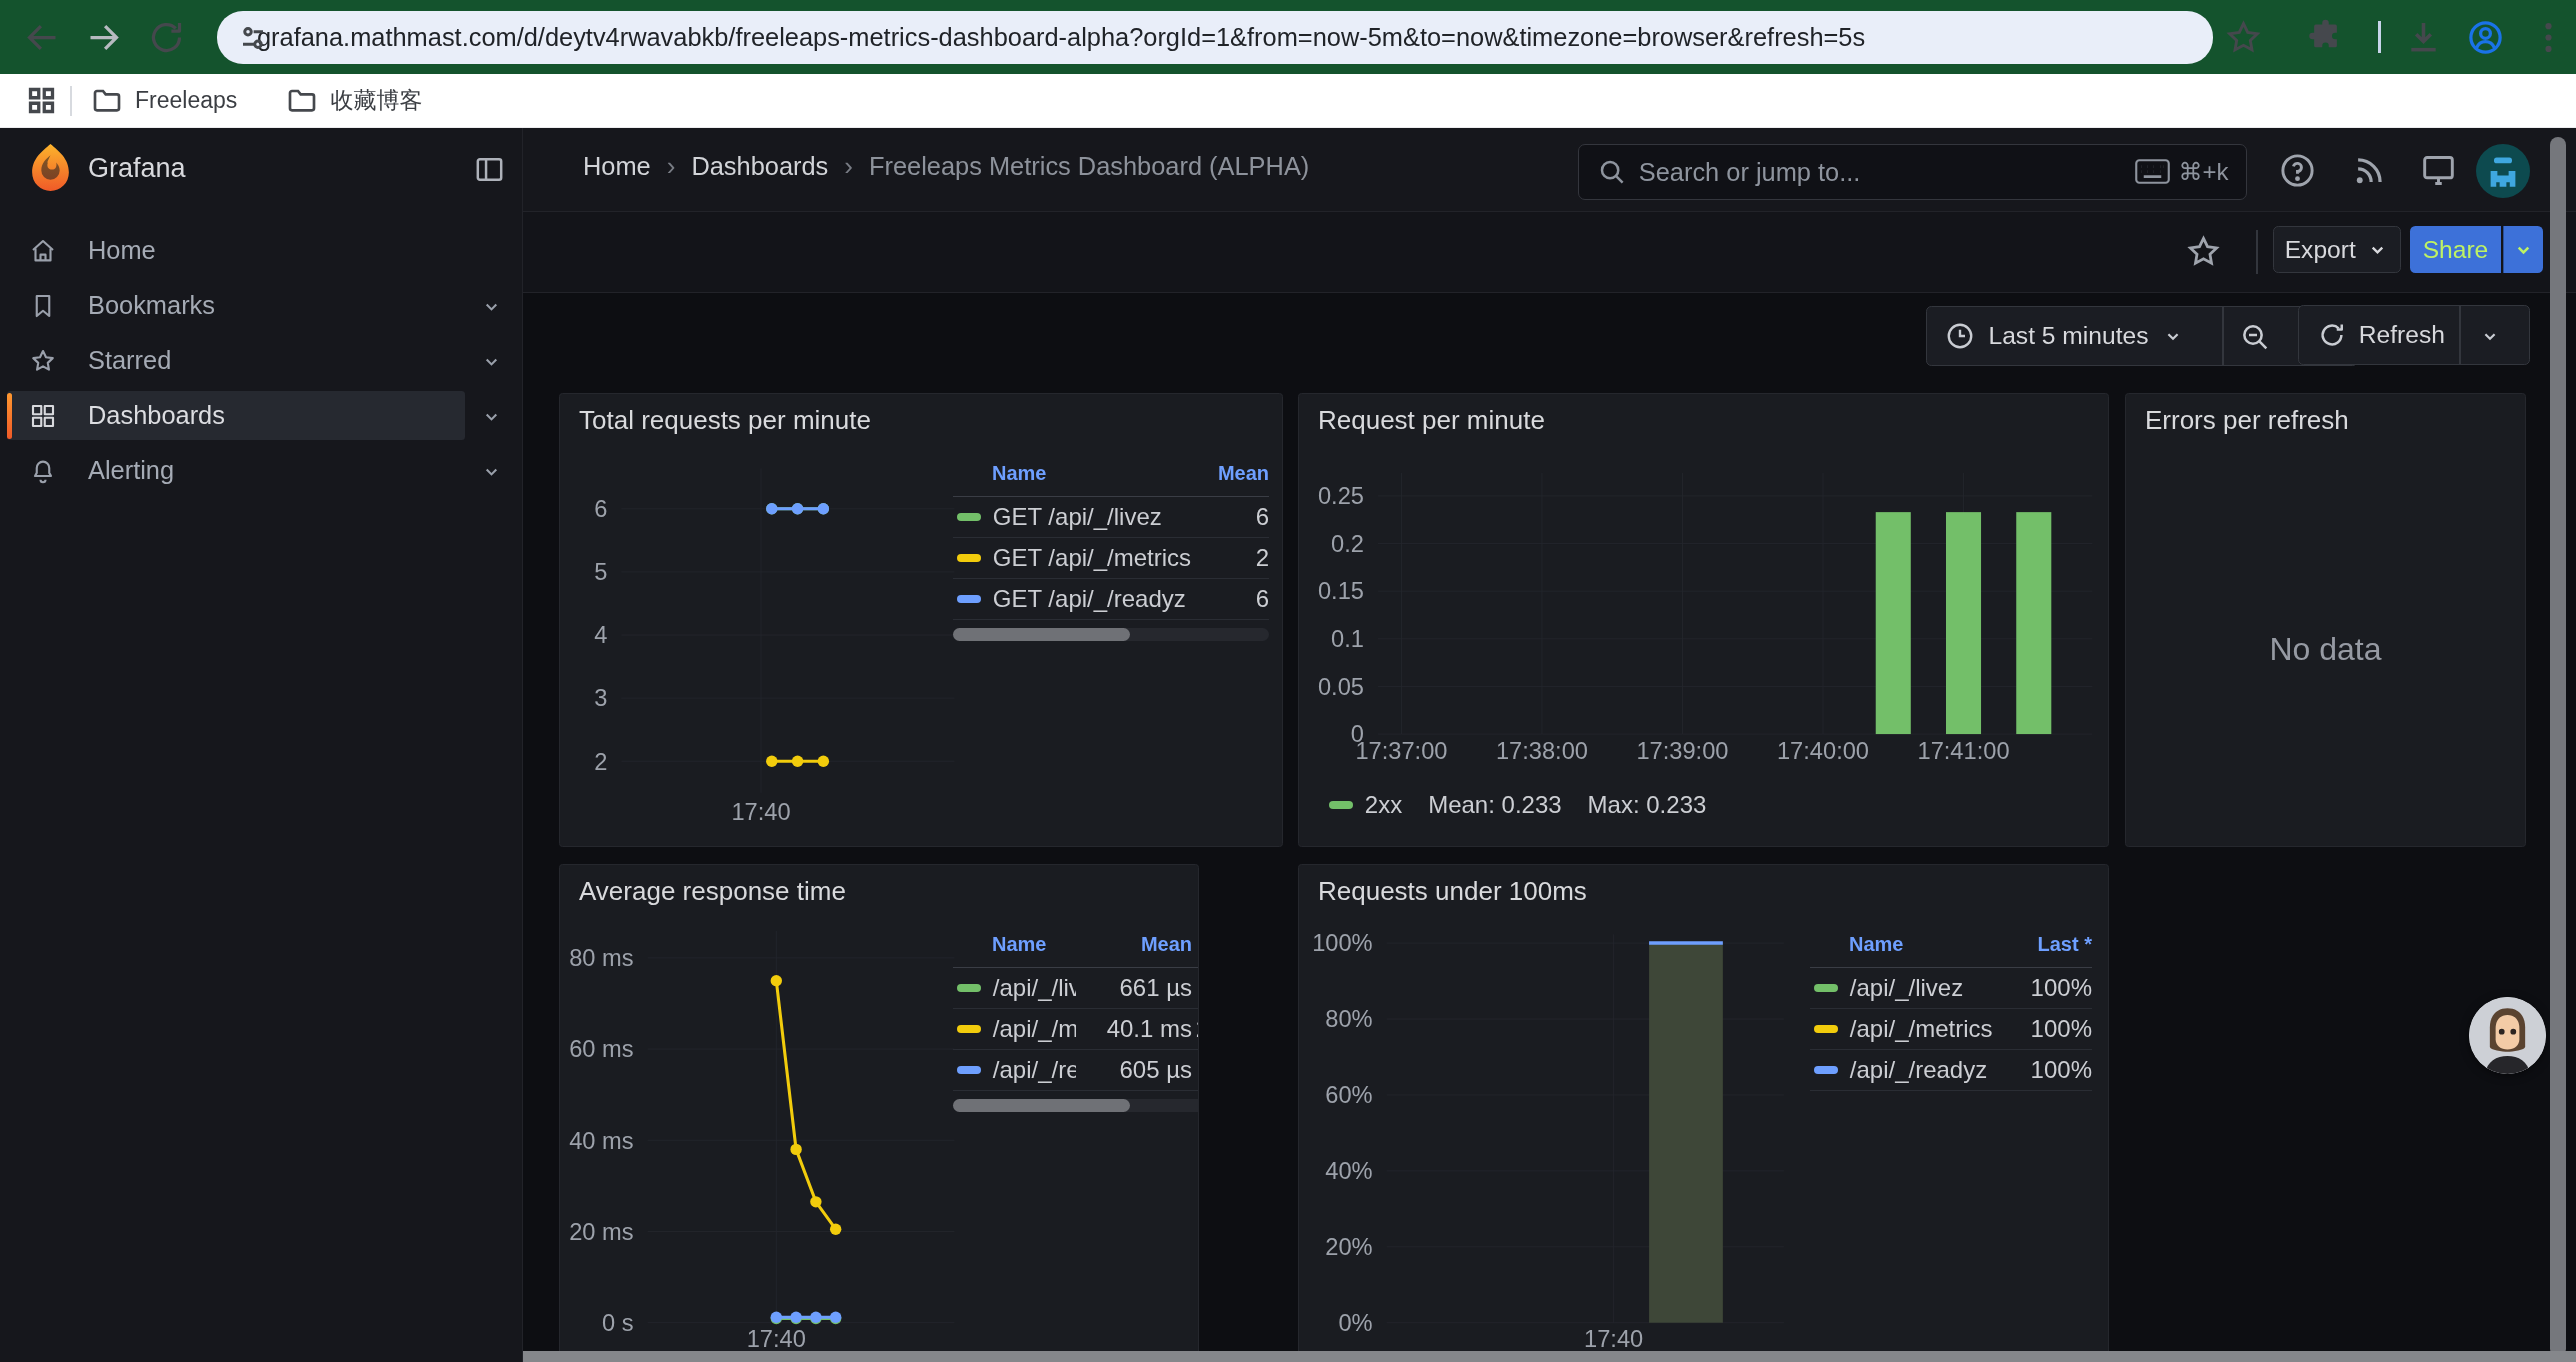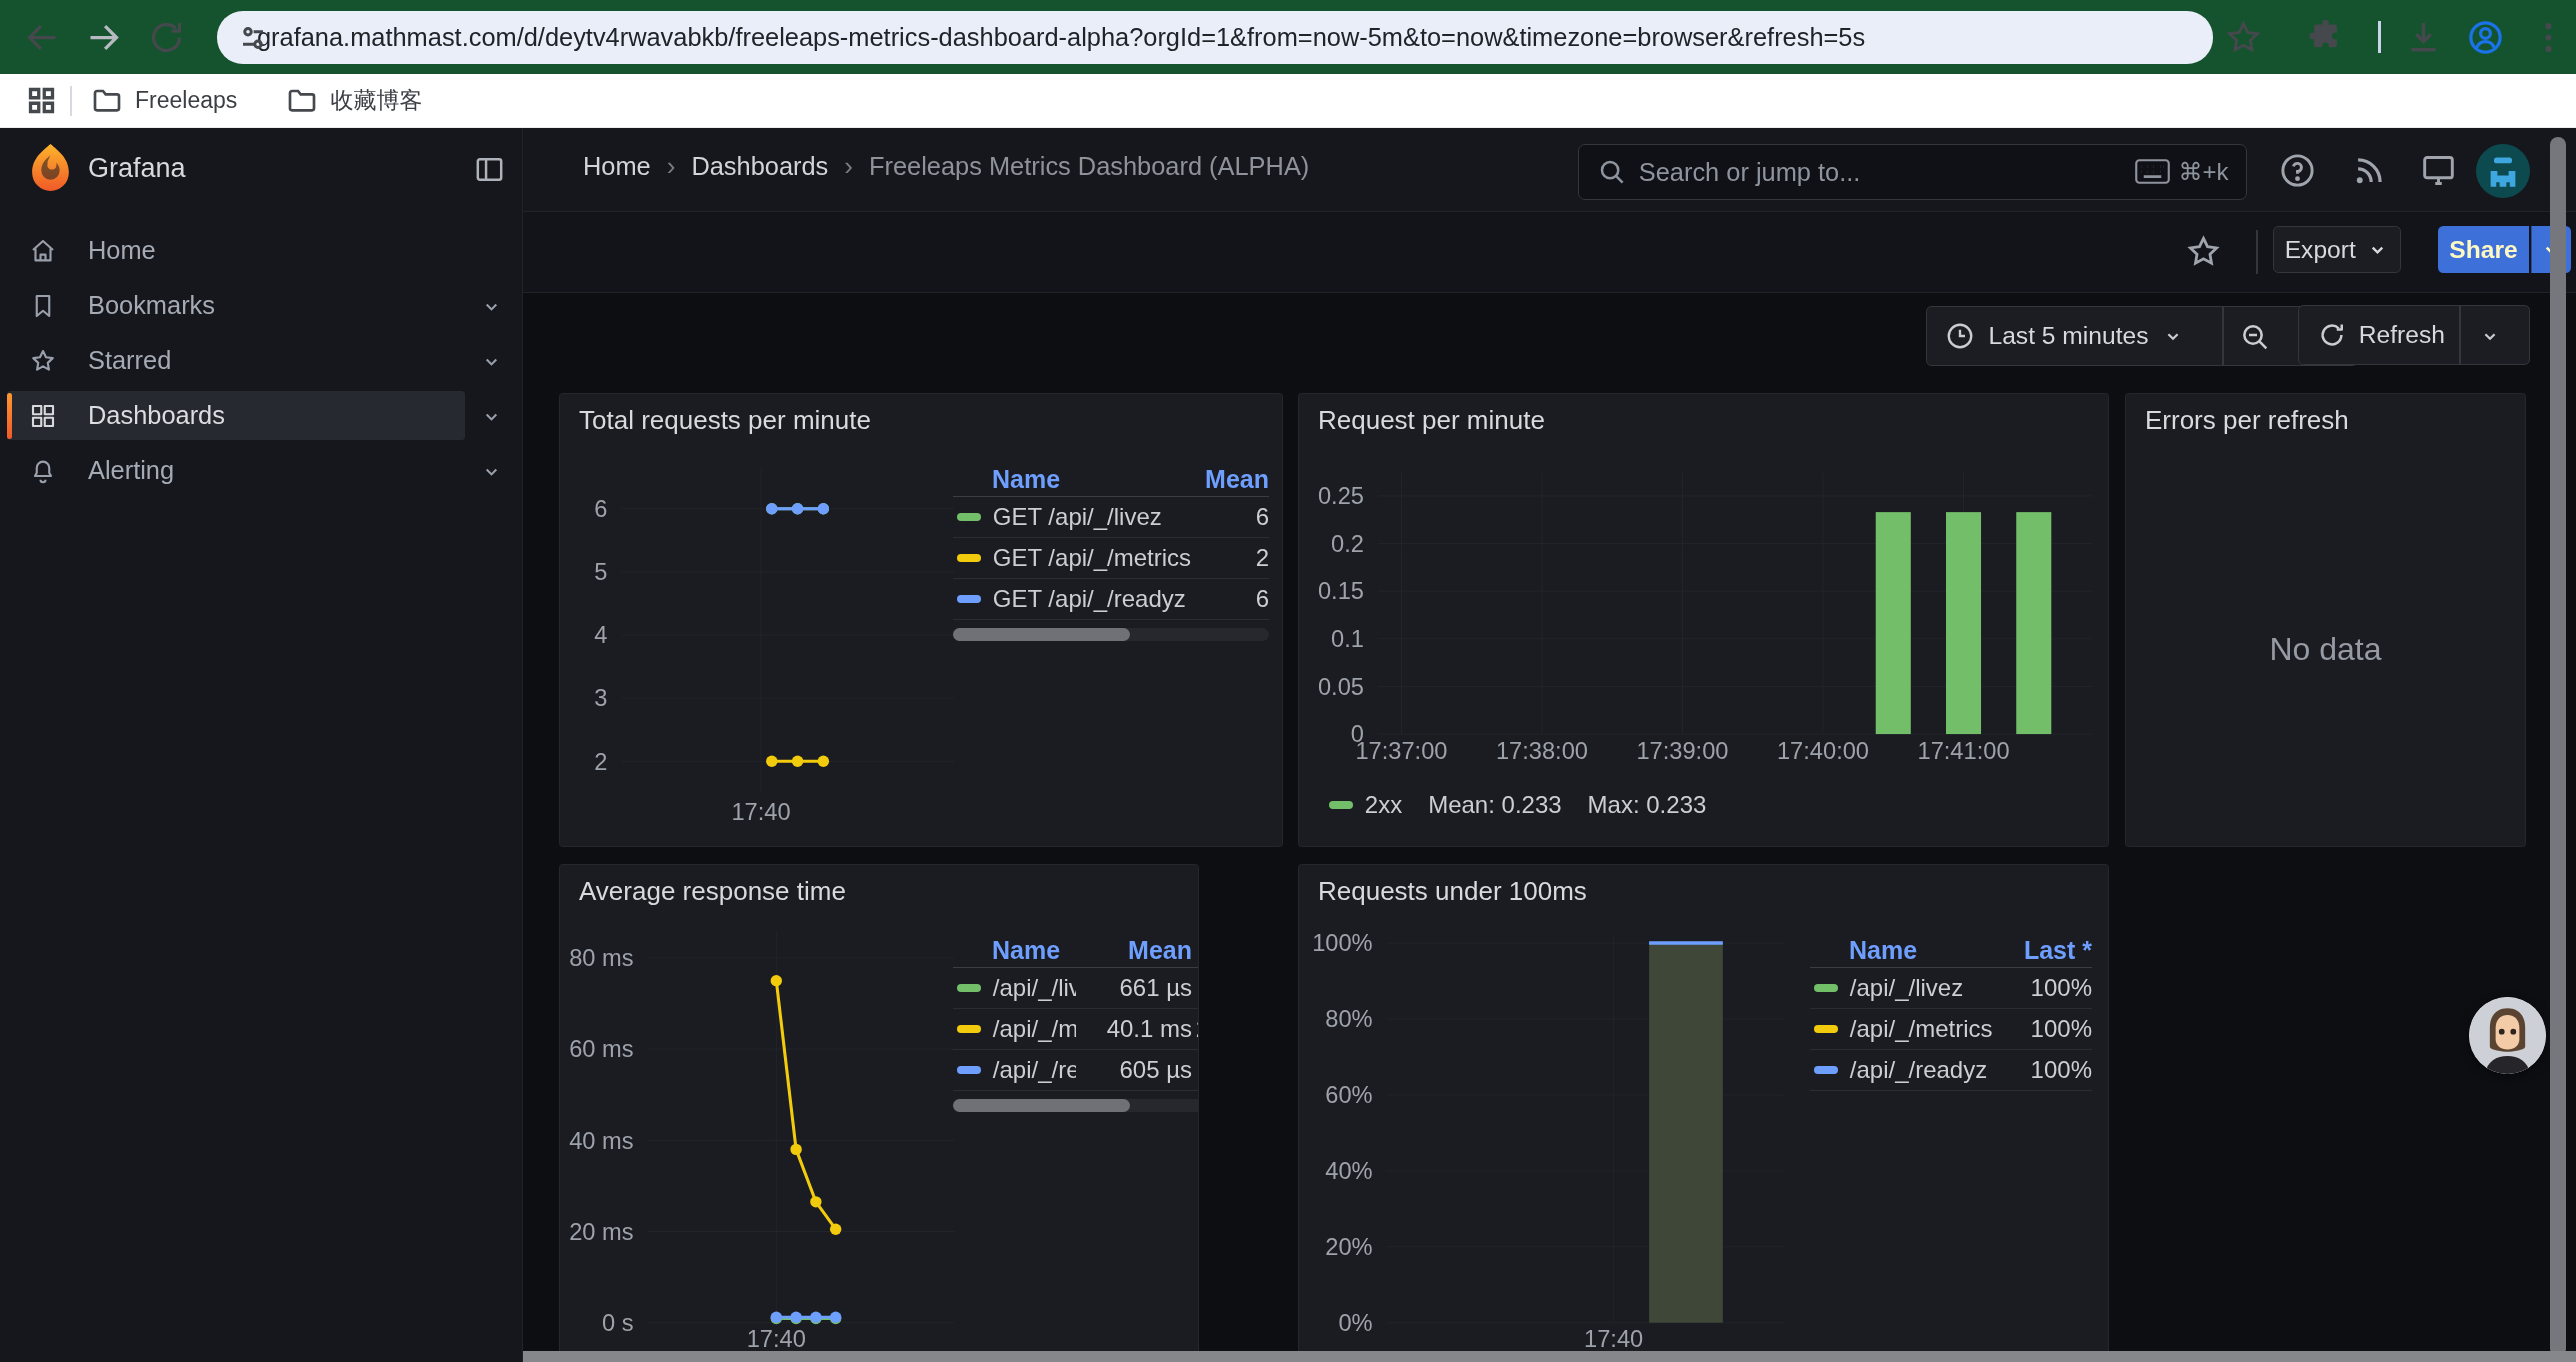--- a/index.html
+++ b/index.html
@@ -39,31 +39,31 @@
   .crumb-last { color:#8d929b; }
   #search-box { position:absolute; left:1055px; top:16px; width:669px; height:56px;
     border:0.9px solid #34363d; border-radius:7px; background:#101116; display:flex;
     align-items:center; color:#8e949e; }
   #search-ph { font-size:25.4px; margin-left:12.3px; flex:1; }
   .hdr-ic { position:absolute; top:23px; width:39px; height:39px; color:#9fa4ad; }
 
   .gbtn { position:absolute; display:flex; align-items:center; justify-content:center;
     border-radius:5.3px; font-size:24.6px; color:#d8d9dd; }
   .gbtn.dark { background:#1b1d23; border:0.9px solid #33363d; }
-  .blue { background:#3d71d9; color:#fef9c3; font-weight:700;margin-left:28px; }
+  .blue { background:#3d71d9; color:#bef264; font-weight:400; }
 
   .panel { position:absolute; background:#1a1c21; border:0.9px solid #25272d;
     border-radius:3.5px; overflow:hidden; }
   .panel-title { position:absolute; left:19px; top:10.5px; font-size:26px; font-weight:500;
     color:#d9dadd; white-space:nowrap; }
   .no-data { position:absolute; left:0; right:0; top:237px; text-align:center;
     font-size:32px; color:#969aa3; }
 
-  .leg-header { display:flex; align-items:center; height:35px; color:#6e9fff;
-    font-size:25px; font-weight:600; border-bottom:0.9px solid #3a3d45; }
+  .leg-header { display:flex; align-items:flex-start; height:35px; color:#6e9fff;
+    font-size:20px; font-weight:600; border-bottom:0.9px solid #3a3d45; }
   .leg-row { display:flex; align-items:center; height:41px; font-size:24px;
     color:#ccced3; border-bottom:0.9px solid #2a2d34; }
   .leg-name { flex:1; display:flex; align-items:center; overflow:hidden;
     white-space:nowrap; }
   .leg-val { text-align:right; overflow:hidden; white-space:nowrap; }
   .swatch { width:24px; height:8.8px; border-radius:4.4px; margin:0 12.3px 0 3.5px;
     flex:none; }
 
   #v-scroll { left:2550px; top:137px; width:16px; height:1220px; border-radius:8px;
     background:#75777c; }

